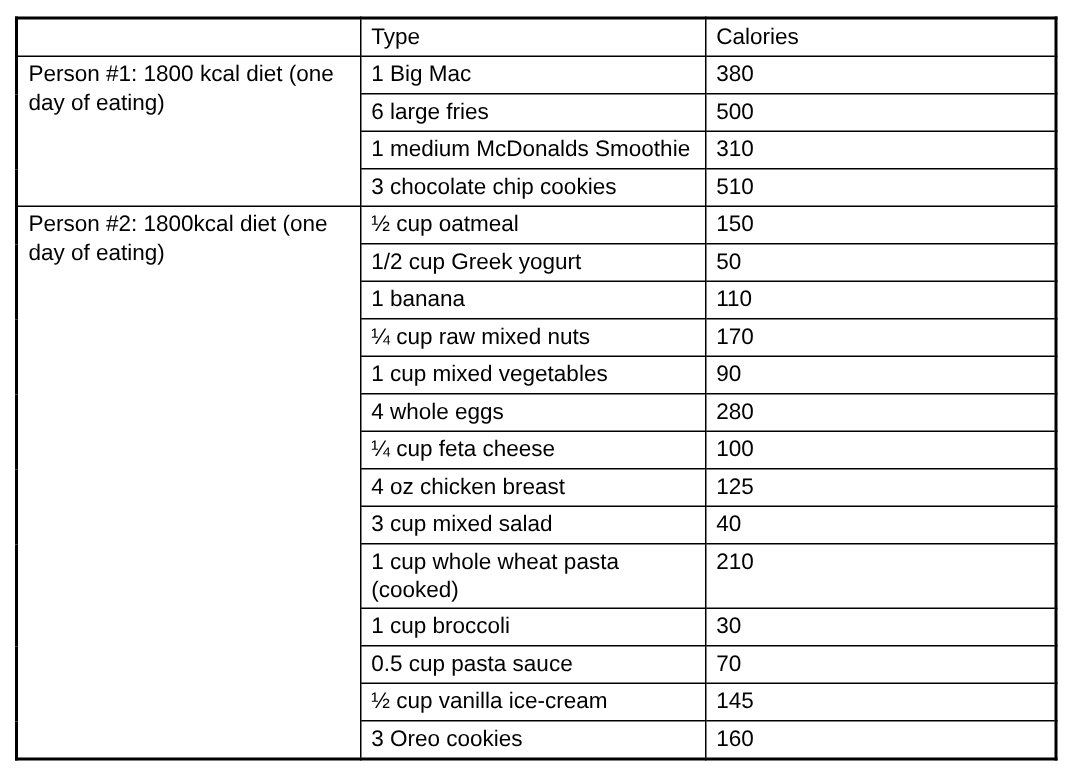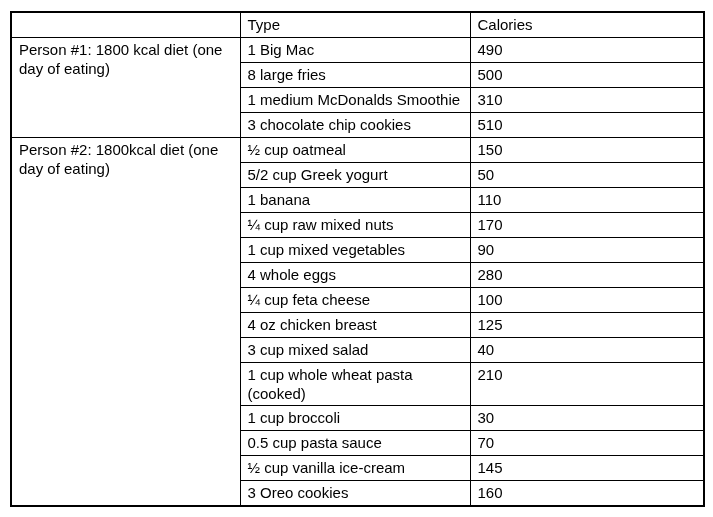--- a/index.html
+++ b/index.html
@@ -64,41 +64,41 @@
       <tr>
         <th></th>
         <th>Type</th>
         <th>Calories</th>
       </tr>
     </thead>
     <tbody>
         <tr>
           <td class="person-cell" rowspan="4">Person #1: 1800 kcal diet (one day of eating)</td>
           <td>1 Big Mac</td>
-          <td>490</td>
+          <td>380</td>
         </tr>
         <tr>
-          <td>8 large fries</td>
+          <td>6 large fries</td>
           <td>500</td>
         </tr>
         <tr>
           <td>1 medium McDonalds Smoothie</td>
           <td>310</td>
         </tr>
         <tr>
           <td>3 chocolate chip cookies</td>
           <td>510</td>
         </tr>
         <tr>
           <td class="person-cell" rowspan="14">Person #2: 1800kcal diet (one day of eating)</td>
           <td>½ cup oatmeal</td>
           <td>150</td>
         </tr>
         <tr>
-          <td>5/2 cup Greek yogurt</td>
+          <td>1/2 cup Greek yogurt</td>
           <td>50</td>
         </tr>
         <tr>
           <td>1 banana</td>
           <td>110</td>
         </tr>
         <tr>
           <td>¼ cup raw mixed nuts</td>
           <td>170</td>
         </tr>

